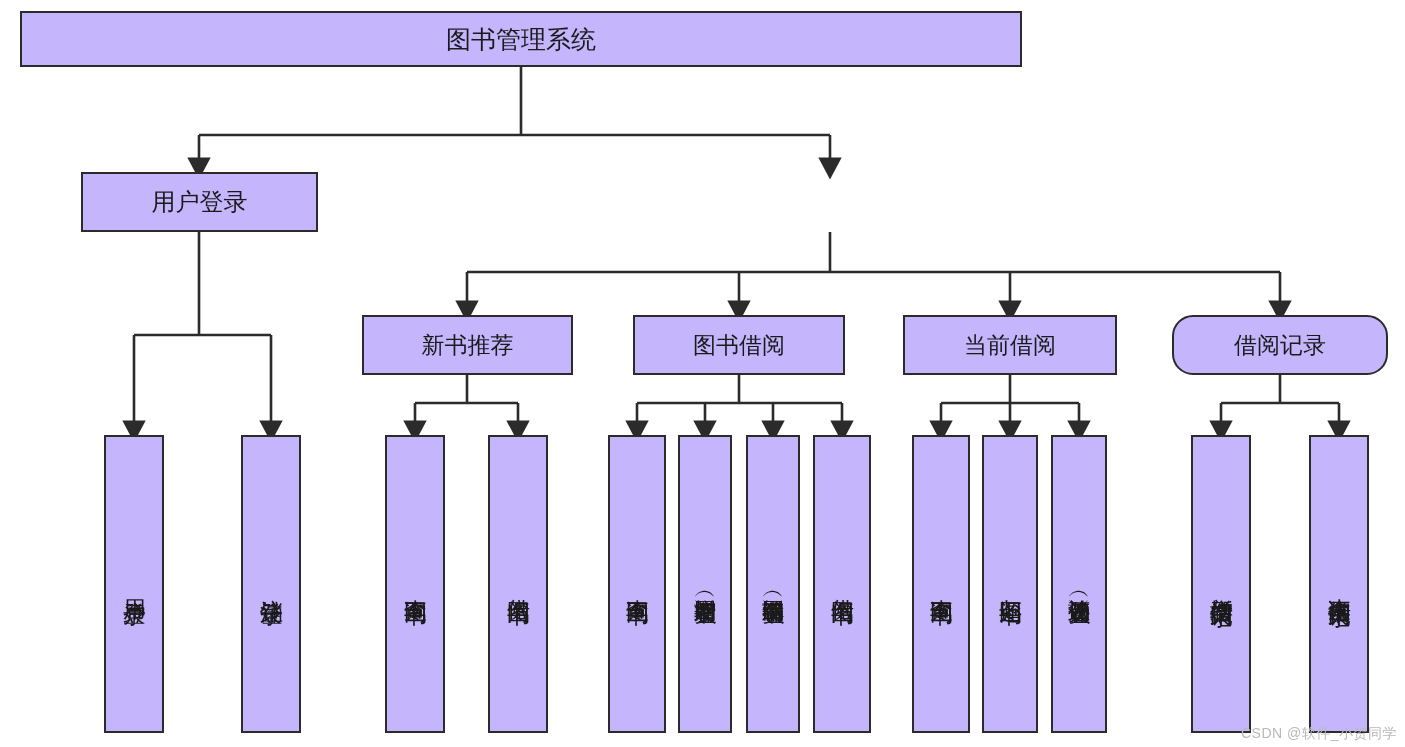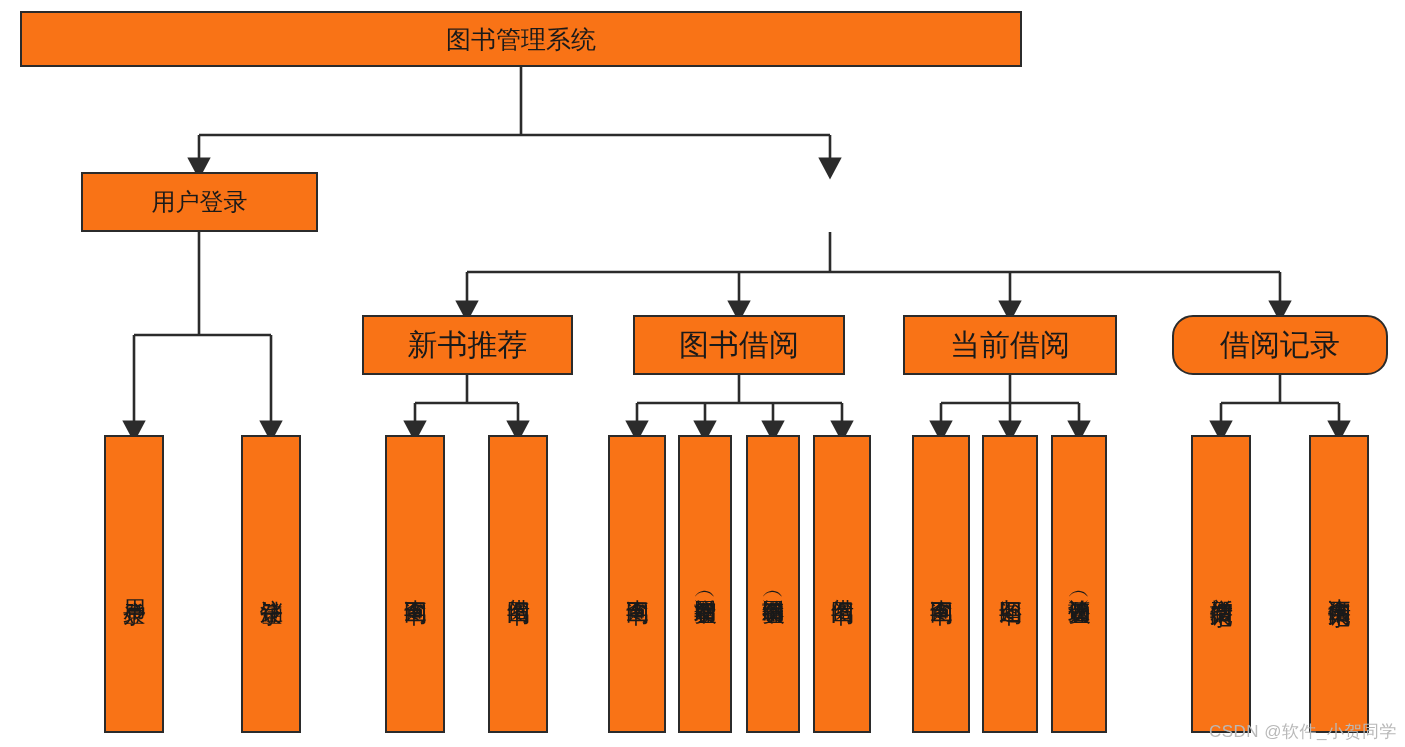--- a/index.html
+++ b/index.html
@@ -21,36 +21,36 @@
     position: absolute;
     left: 0;
     top: 0;
     width: 1405px;
     height: 747px;
     pointer-events: none;
   }
   .node {
     position: absolute;
     box-sizing: border-box;
-    background: #f97316;
+    background: #c4b5fd;
     border: 2.5px solid #2b2b2b;
     display: flex;
     align-items: center;
     justify-content: center;
     color: #1a1a1a;
     z-index: 2;
   }
   .node.root {
     font-size: 25px;
   }
   .node.branch {
     font-size: 24px;
   }
   .node.sub {
-    font-size: 30px;
+    font-size: 23px;
   }
   .node.leaf {
     align-items: center;
     justify-content: center;
     padding: 6px 0;
   }
   .vtext {
     writing-mode: vertical-rl;
     text-orientation: upright;
     font-size: 23px;
@@ -60,21 +60,21 @@
     white-space: nowrap;
   }
   .leaf-narrow .vtext {
     font-size: 22px;
     letter-spacing: 0.5px;
   }
   #watermark {
     position: absolute;
     right: 8px;
     bottom: 4px;
-    font-size: 17px;
+    font-size: 14px;
     color: #b9b9b9;
     letter-spacing: 0.5px;
     z-index: 3;
     white-space: nowrap;
     text-align: right;
   }
 </style>
 </head>
 <body>
 

